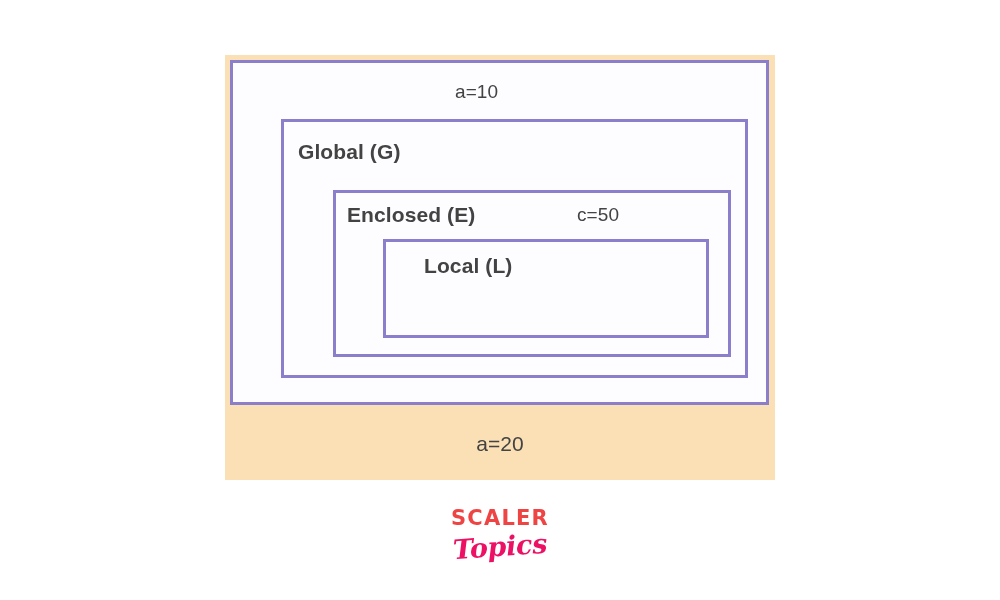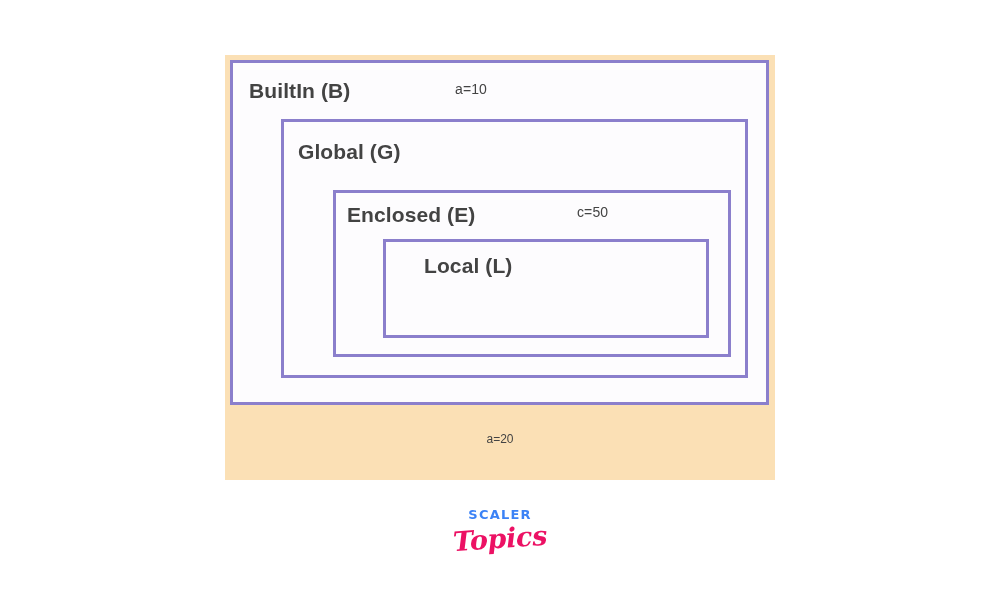--- a/index.html
+++ b/index.html
@@ -72,61 +72,61 @@
     position: absolute;
     color: #434343;
     font-size: 21px;
     font-weight: 600;
     letter-spacing: 0.1px;
     white-space: nowrap;
   }
   .scope-value {
     position: absolute;
     color: #434343;
-    font-size: 14px;
+    font-size: 19px;
     font-weight: 400;
     letter-spacing: 0.1px;
     white-space: nowrap;
   }
 
   .label-builtin  { left: 249px; top: 79px;  }
   .value-builtin  { left: 455px; top: 81px;  }
   .label-global   { left: 298px; top: 140px; }
   .label-enclosed { left: 347px; top: 203px; }
   .value-enclosed { left: 577px; top: 204px; }
   .label-local    { left: 424px; top: 254px; }
 
   .value-outer {
     position: absolute;
     left: 0;
     right: 0;
     top: 432px;
     text-align: center;
     color: #434343;
-    font-size: 12px;
+    font-size: 21px;
     font-weight: 400;
     white-space: nowrap;
   }
 
   
   .logo {
     position: absolute;
     left: 0;
     right: 0;
     top: 508px;
     text-align: center;
     line-height: 1;
   }
   .logo-scaler {
     display: block;
     font-family: "DejaVu Sans", sans-serif;
-    font-size: 13px;
+    font-size: 21px;
     font-weight: 700;
     letter-spacing: 1.2px;
-    color: #3b82f6;
+    color: #ef4444;
   }
   .logo-topics {
     display: block;
     margin-top: 4px;
     font-family: "DejaVu Serif", serif;
     font-size: 27px;
     font-style: italic;
     font-weight: 700;
     letter-spacing: -0.3px;
     color: #ec1164;
@@ -141,21 +141,20 @@
   <div class="orange-region"></div>
 
   <div class="scope-box scope-builtin"></div>
 
   <div class="scope-box scope-global"></div>
 
   <div class="scope-box scope-enclosed"></div>
 
   <div class="scope-box scope-local"></div>
 
-  <div class="scope-label label-builtin">BuiltIn (B)</div>
 
   <div class="scope-value value-builtin">a=10</div>
 
   <div class="scope-label label-global">Global (G)</div>
 
   <div class="scope-label label-enclosed">Enclosed (E)</div>
 
   <div class="scope-value value-enclosed">c=50</div>
 
   <div class="scope-label label-local">Local (L)</div>

